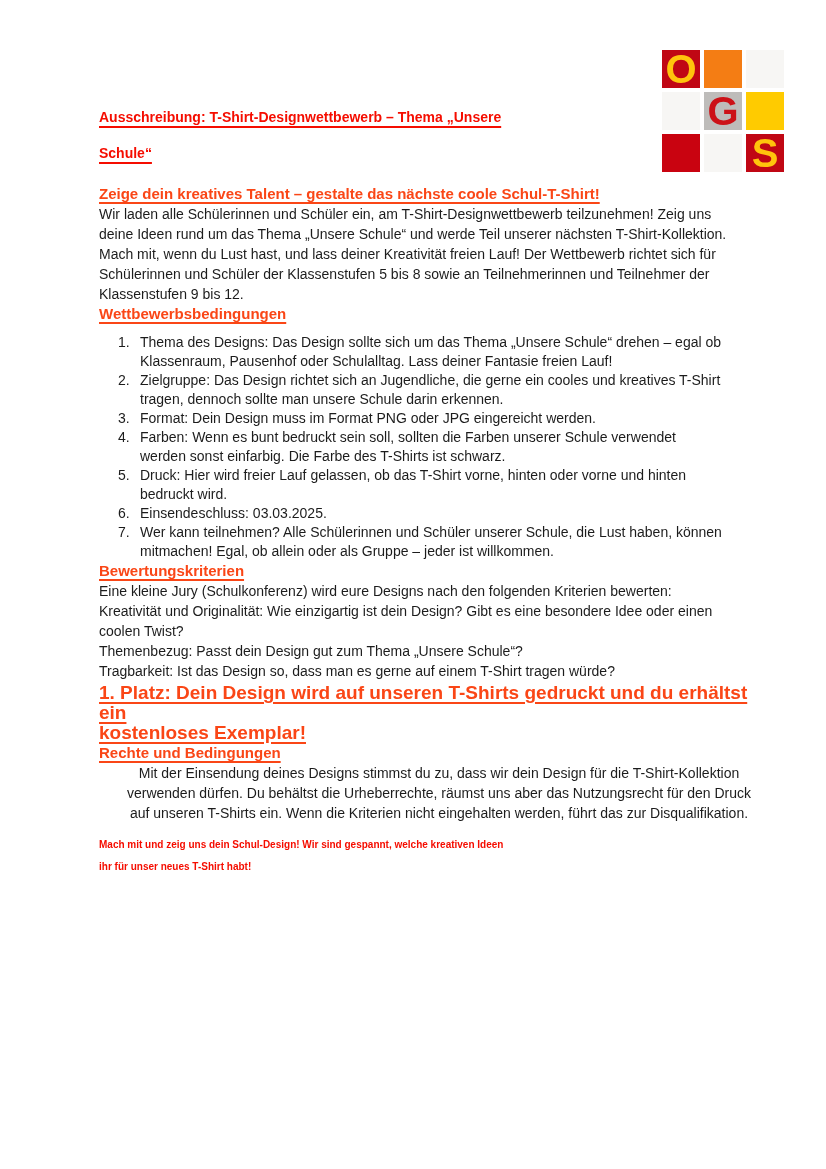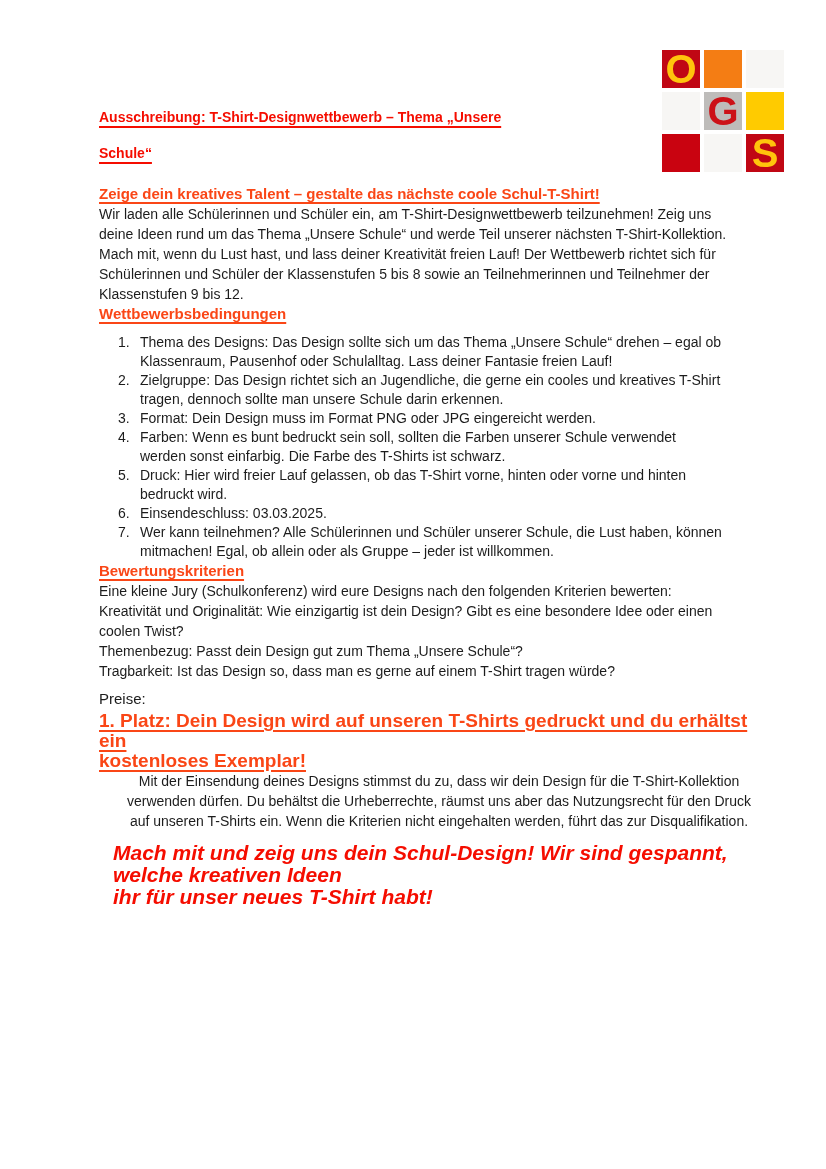--- a/index.html
+++ b/index.html
@@ -85,23 +85,23 @@
     font-size: 19px; line-height: 20px; font-weight: bold;
     text-decoration: underline;
     text-decoration-thickness: 1.5px;
     text-underline-offset: 3px;
     white-space: pre-line;
   }
   .einsendung-p { margin-top: 11px; }
   .rechte-p { margin-top: 12px; text-align: center; }
 
   .cta {
-    margin: 11px 0 0 14px;
-    font-size: 21px; line-height: 22px;
-    font-weight: bold; font-style: italic;
+    margin: 11px 0 0 0;
+    font-size: 10px; line-height: 22px;
+    font-weight: bold; 
     white-space: pre-line;
   }
   b { font-weight: normal; }
 </style>
 </head>
 <body>
 
 <div class="page">
 
   <div class="logo">
@@ -176,27 +176,27 @@
     </ol>
 
     <h3 class="sec sec-2" style="color: rgb(250, 70, 22);">Bewertungskriterien</h3>
 
     <p class="body bewertung-p">Eine kleine Jury (Schulkonferenz) wird eure Designs nach den folgenden Kriterien bewerten:
 Kreativität und Originalität: Wie einzigartig ist dein Design? Gibt es eine besondere Idee oder einen
 coolen Twist?
 Themenbezug: Passt dein Design gut zum Thema „Unsere Schule“?
 Tragbarkeit: Ist das Design so, dass man es gerne auf einem T-Shirt tragen würde?</p>
 
-    <p class="preise-label">Preise:</p>
 
     <p class="platz" style="color: rgb(250, 70, 22);">1. Platz: Dein Design wird auf unseren T-Shirts gedruckt und du erhältst ein
 kostenloses Exemplar!</p>
 
 
 
+    <h3 class="sec sec-4" style="color: rgb(250, 70, 22);">Rechte und Bedingungen</h3>
 
     <p class="body rechte-p"><span>Mit der Einsendung deines Designs stimmst du zu, dass wir dein Design für die T-Shirt-Kollektion
 verwenden dürfen. Du behältst die Urheberrechte, räumst uns aber das Nutzungsrecht für den Druck
 auf unseren T-Shirts ein. Wenn die </span><b>Kriterien nicht</b><span> eingehalten werden, führt das zur Disqualifikation.</span></p>
 
     <p class="cta" style="color: rgb(245, 13, 0);">Mach mit und zeig uns dein Schul-Design! Wir sind gespannt, welche kreativen Ideen
 ihr für unser neues T-Shirt habt!</p>
 
   </div>
 </div>

